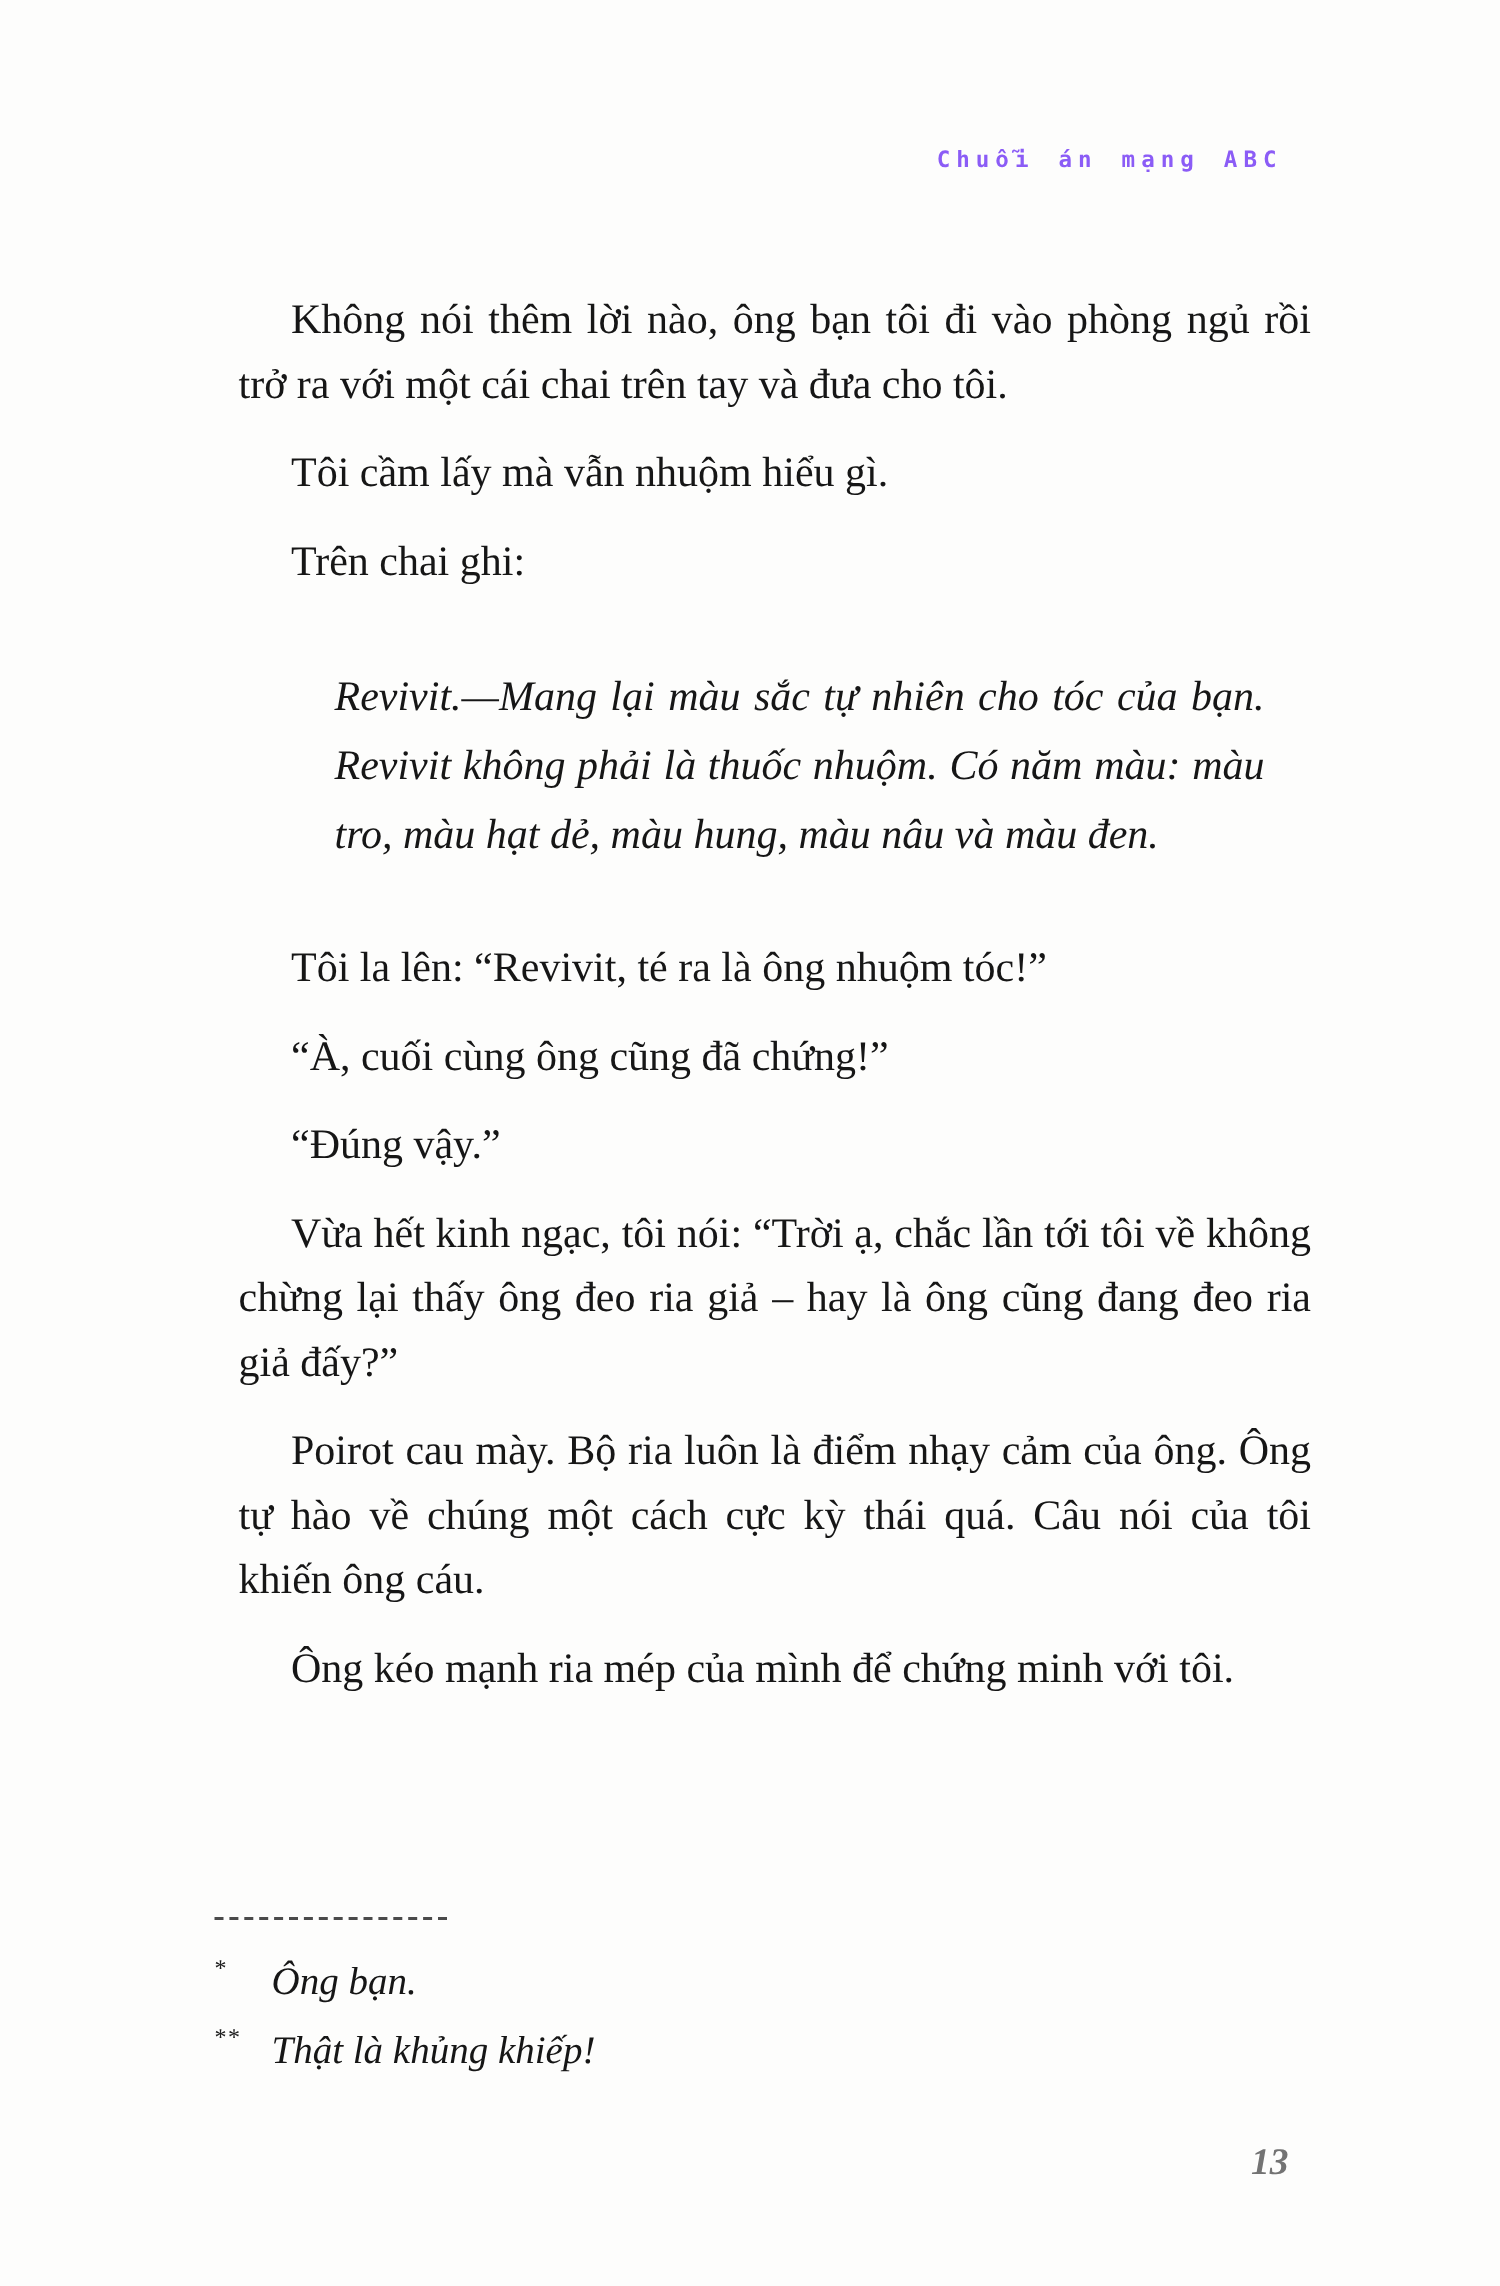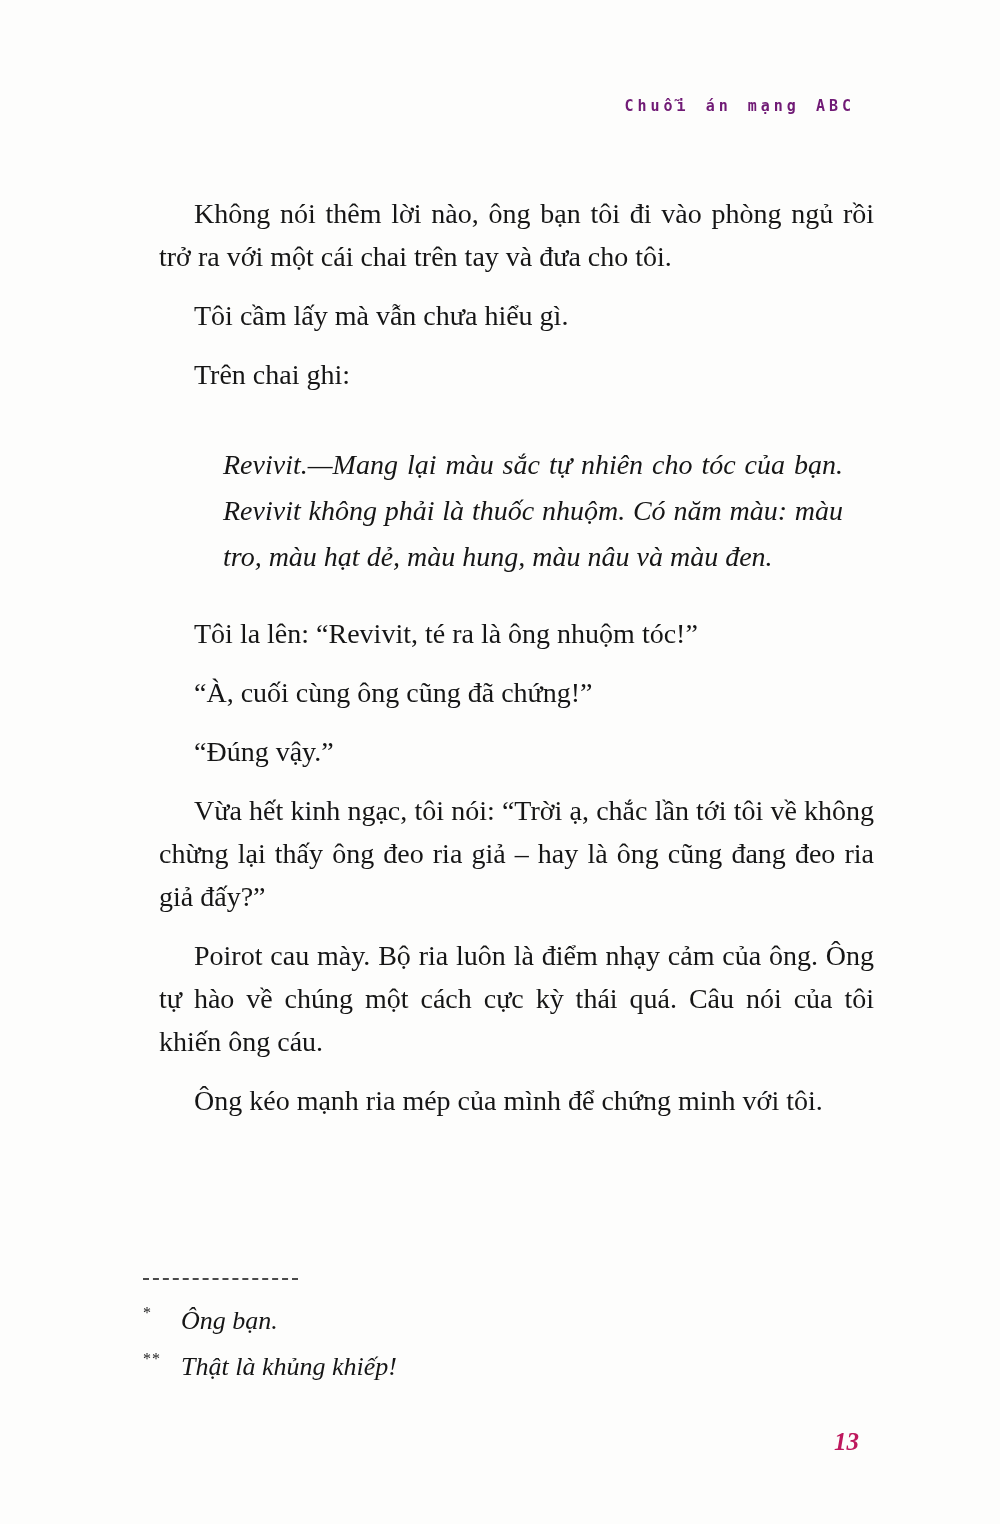--- a/index.html
+++ b/index.html
@@ -18,40 +18,40 @@
   }
   .running-head {
     position: absolute;
     top: 97px;
     right: 145px;
     font-family: "DejaVu Sans Mono", monospace;
     font-size: 15px;
     font-weight: bold;
     letter-spacing: 4px;
     word-spacing: 3px;
-    color: #701a75;
+    color: #8b5cf6;
     white-space: nowrap;
   }
   .body-text {
     position: absolute;
     left: 143px;
     top: 176px;
     width: 747px;
     font-size: 28px;
     line-height: 43px;
     text-align: justify;
   }
   .body-text p.para {
     margin: 16px;
   }
   .body-text p.para.indent {
     text-indent: 35px;
   }
   .quote {
-    margin: 46px 0 32px 80px;
+    margin: 46px 0 44px 80px;
     width: 620px;
     font-style: italic;
     line-height: 46px;
     text-align: justify;
   }
   .it { font-style: italic; }
   sup.fnref {
     font-size: 15px;
     line-height: 0;
     vertical-align: super;
@@ -86,32 +86,32 @@
     color: #1c1c1c;
   }
   .fn-text { flex: 1; }
   .page-number {
     position: absolute;
     left: 834px;
     top: 1428px;
     font-size: 25px;
     font-style: italic;
     font-weight: bold;
-    color: #be185d;
+    color: #737373;
   }
 </style>
 </head>
 <body>
 
 <div class="page">
   <div class="running-head">Chuỗi án mạng ABC</div>
 
   <div class="body-text">
       <p class="para indent"><span>Không nói thêm lời nào, ông bạn tôi đi vào phòng ngủ rồi trở ra với một cái chai trên tay và đưa cho tôi.</span></p>
-      <p class="para indent"><span>Tôi cầm lấy mà vẫn chưa hiểu gì.</span></p>
+      <p class="para indent"><span>Tôi cầm lấy mà vẫn nhuộm hiểu gì.</span></p>
       <p class="para indent"><span>Trên chai ghi:</span></p>
       <div class="quote"><span class="it">Revivit.—Mang lại màu sắc tự nhiên cho tóc của bạn. Revivit không phải là thuốc nhuộm. Có năm màu: màu tro, màu hạt dẻ, màu hung, màu nâu và màu đen.</span></div>
       <p class="para indent"><span>Tôi la lên: “Revivit, té ra là ông nhuộm tóc!”</span></p>
       <p class="para indent"><span>“À, cuối cùng ông cũng đã chứng!”</span></p>
       <p class="para indent"><span>“Đúng vậy.”</span></p>
       <p class="para indent"><span>Vừa hết kinh ngạc, tôi nói: “Trời ạ, chắc lần tới tôi về không chừng lại thấy ông đeo ria giả – hay là ông cũng đang đeo ria giả đấy?”</span></p>
       <p class="para indent"><span>Poirot cau mày. Bộ ria luôn là điểm nhạy cảm của ông. Ông tự hào về chúng một cách cực kỳ thái quá. Câu nói của tôi khiến ông cáu.</span></p>
       <p class="para indent"><span>Ông kéo mạnh ria mép của mình để chứng minh với tôi.</span></p>
     </div>
 

